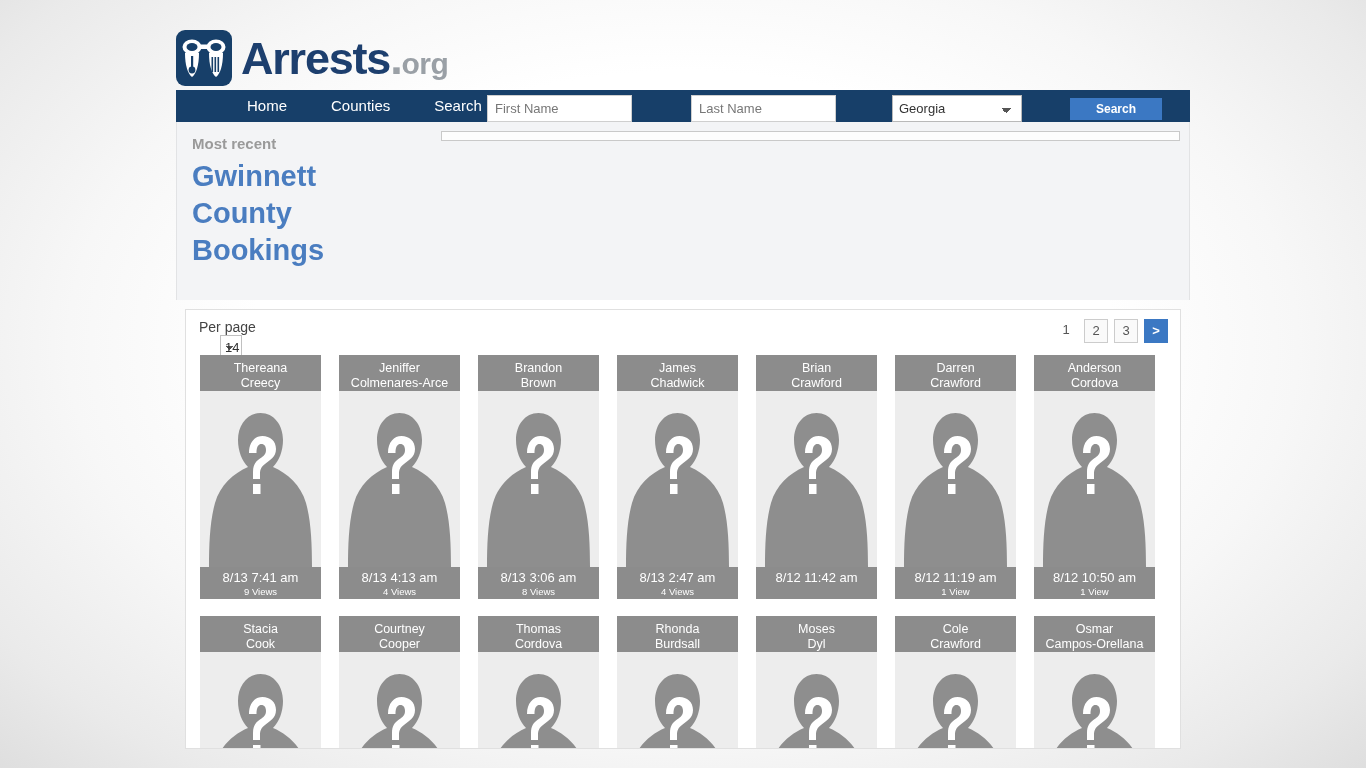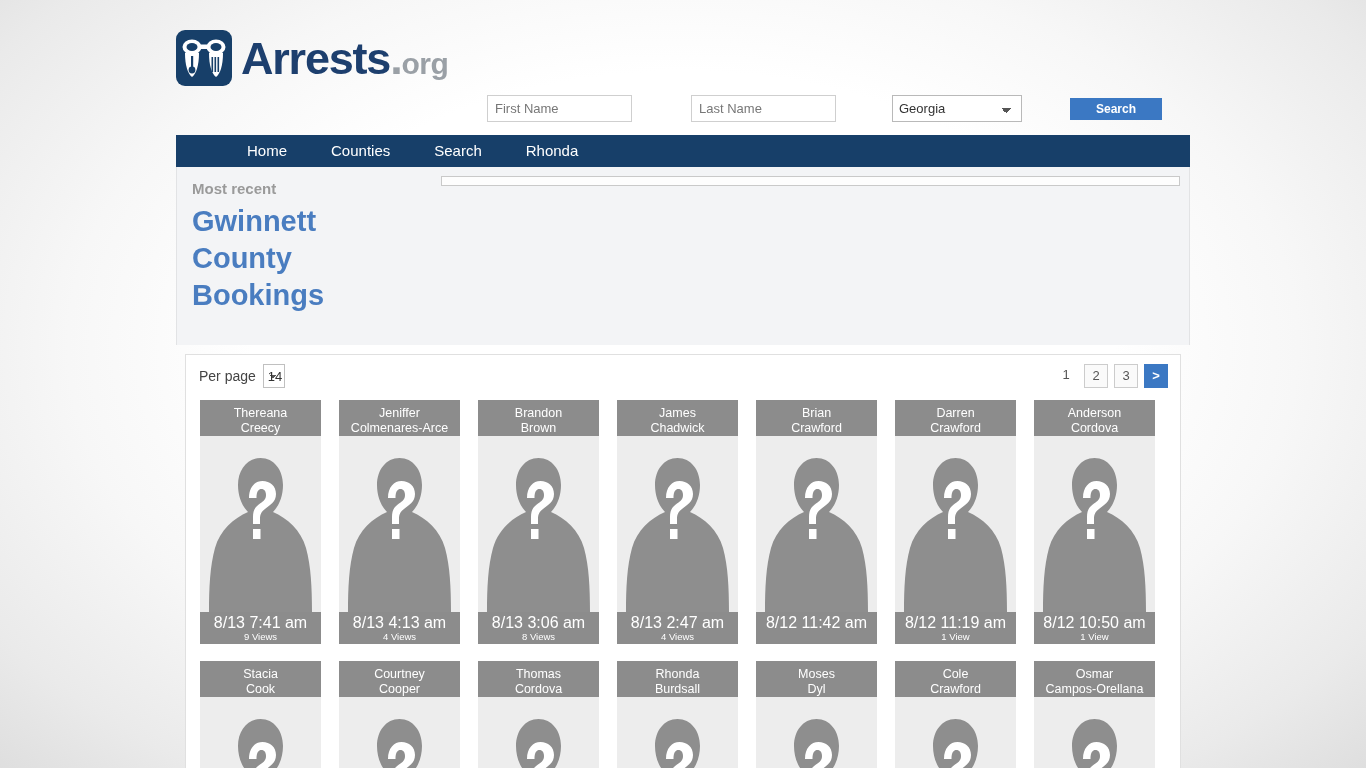--- a/index.html
+++ b/index.html
@@ -19,21 +19,21 @@
     position: absolute;
     left: 176px;
     top: 0;
     width: 1014px;
     height: 768px;
   }
 
   
   .masthead {
     position: relative;
-    height: 135px;
+    height: 90px;
   }
   .logo-block {
     position: absolute;
     left: 0px; top: 30px;
     display: flex;
     align-items: center;
   }
   .logo-badge {
     width: 56px; height: 56px;
     background: #173f69;
@@ -170,20 +170,21 @@
   }
   .panel-toolbar {
     height: 45px;
     position: relative;
   }
   .perpage {
     position: absolute;
     left: 13px; top: 9px;
     display: flex;
     align-items: center;
+    flex-direction: column;
   }
   .perpage-label {
     font-size: 14px;
     color: #444;
     margin-right: 7px;
   }
   .perpage-select {
     width: 22px; height: 24px;
     border: 1px solid #c0c0c0;
     background: #fff;
@@ -259,21 +260,21 @@
     overflow: hidden;
   }
   .card-photo svg { display: block; position: absolute; left: 0; top: 0; }
   .card-meta {
     background: #8c8c8c;
     color: #ffffff;
     text-align: center;
     padding: 3px 2px 4px 2px;
     height: 32px;
   }
-  .card-time { font-size: 16px; line-height: 16px; }
+  .card-time { font-size: 13px; line-height: 16px; }
   .card-views { font-size: 9.5px; line-height: 12px; }
 
   
 </style>
 </head>
 <body>
 
 <div class="page-wrap">
 
   <div class="masthead">

